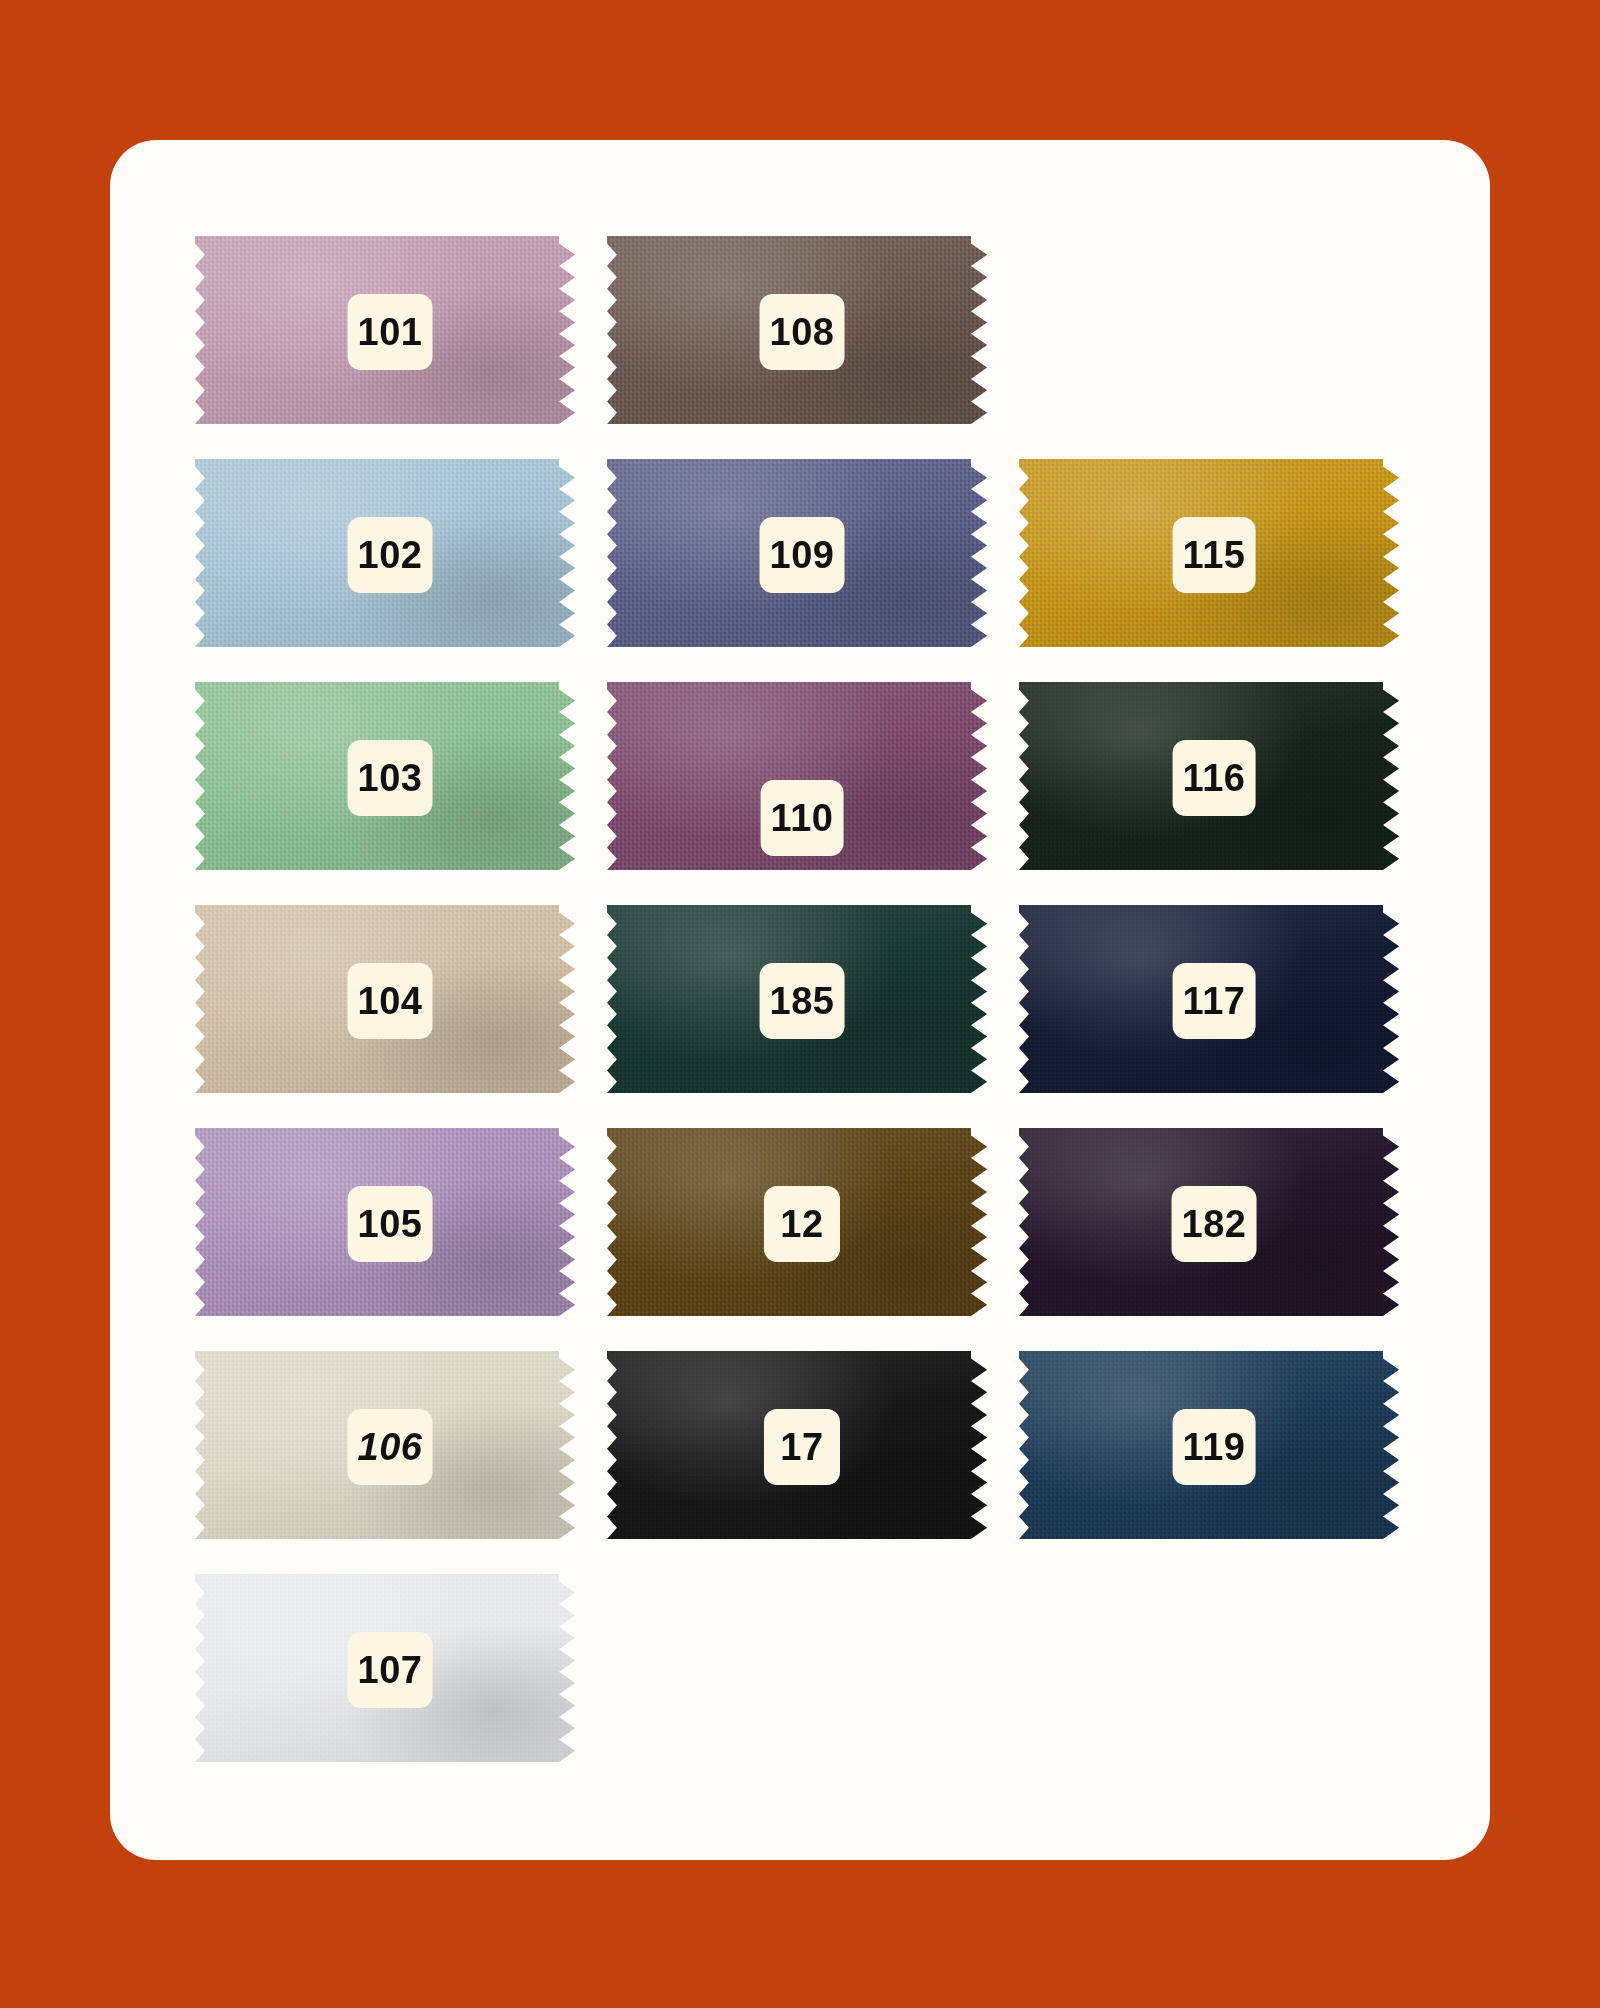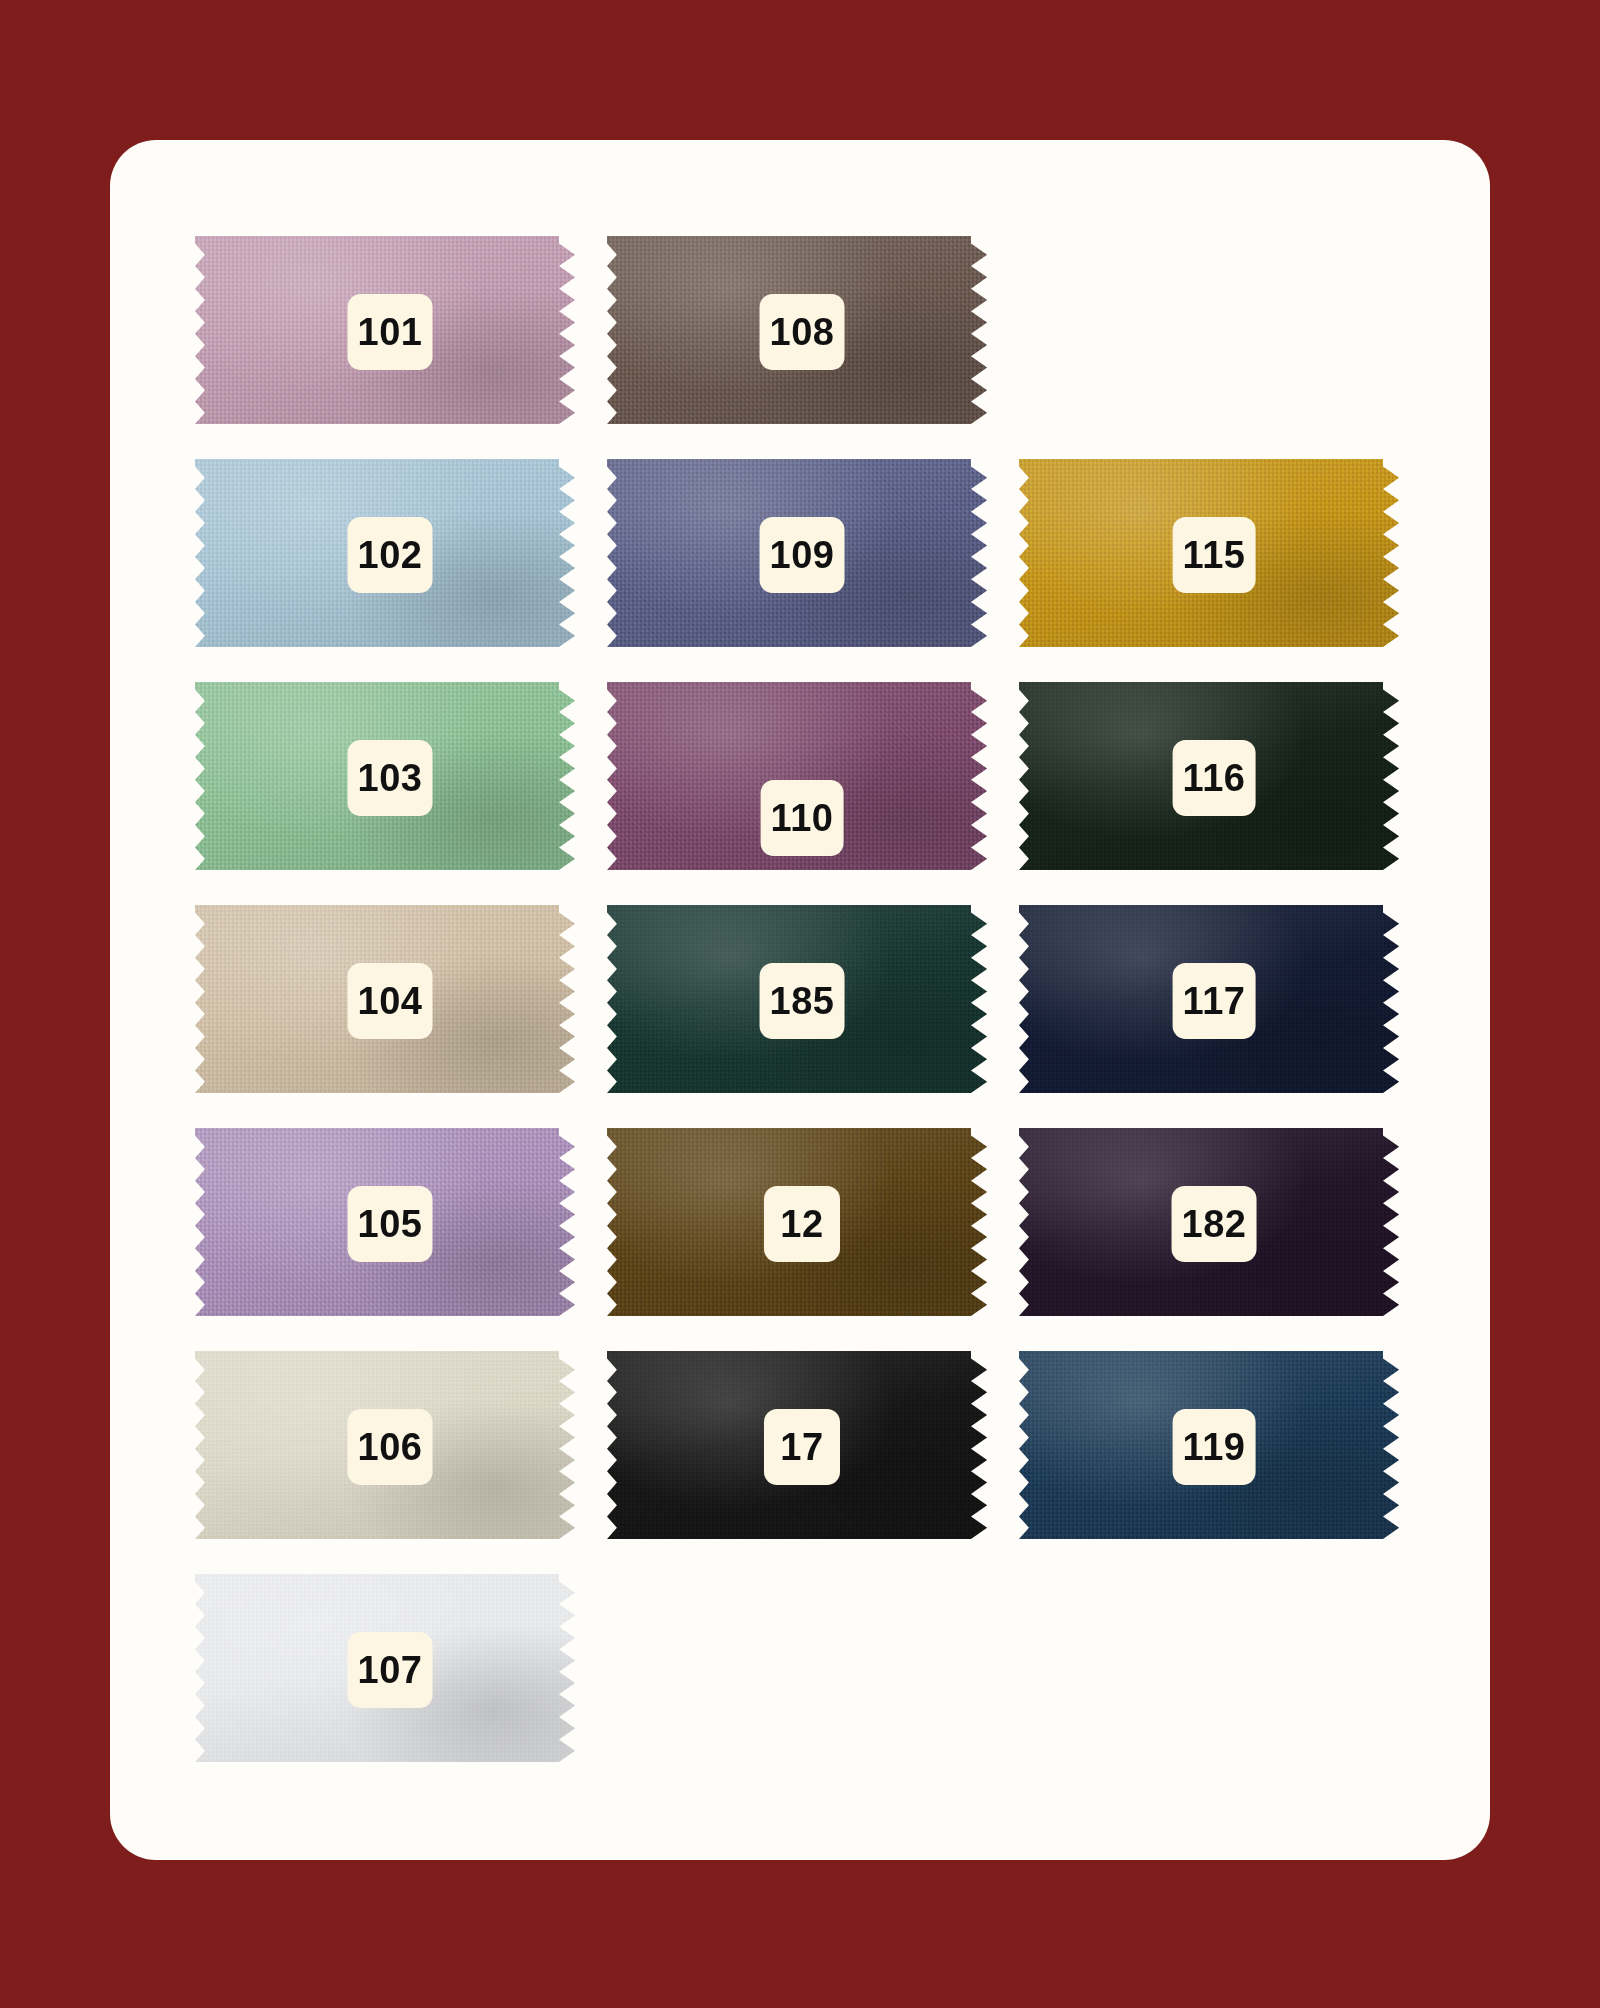--- a/index.html
+++ b/index.html
@@ -13,21 +13,21 @@
   body {
     background: #FDF4E3;
     font-family: "Liberation Sans", sans-serif;
     overflow: hidden;
   }
 
   #swatch-page {
     position: relative;
     width: 1600px;
     height: 2008px;
-    background: #7f1d1d;
+    background: #c2410c;
   }
 
   
   #swatch-card {
     position: absolute;
     left: 110px;
     top: 140px;
     width: 1380px;
     height: 1720px;
     background: #FFFDF9;
@@ -339,21 +339,21 @@
         <div class="swatch-cell" style="grid-area: 5 / 3;">
           <div class="swatch-shadow"></div>
           <div class="swatch">
             <div class="swatch-fill" style="background: rgb(35, 21, 40);"></div>
             <div class="swatch-texture"></div>
             <div class="swatch-sheen"></div>
           </div>
           <div class="swatch-right-notch" style="background: rgb(255, 253, 249);"></div>
           <div class="swatch-label" style="background: rgb(253, 246, 227); color: rgb(17, 17, 17);">182</div>
         </div>
-        <div class="swatch-cell" style="grid-area: 6 / 1;">
+        <div class="swatch-cell" style="grid-area: 6 / 1; font-style: italic;">
           <div class="swatch-shadow"></div>
           <div class="swatch">
             <div class="swatch-fill" style="background: rgb(219, 215, 198);"></div>
             <div class="swatch-texture"></div>
             <div class="swatch-sheen"></div>
           </div>
           <div class="swatch-right-notch" style="background: rgb(255, 253, 249);"></div>
           <div class="swatch-label" style="background: rgb(253, 246, 227); color: rgb(17, 17, 17);">106</div>
         </div>
         <div class="swatch-cell" style="grid-area: 6 / 2;">

